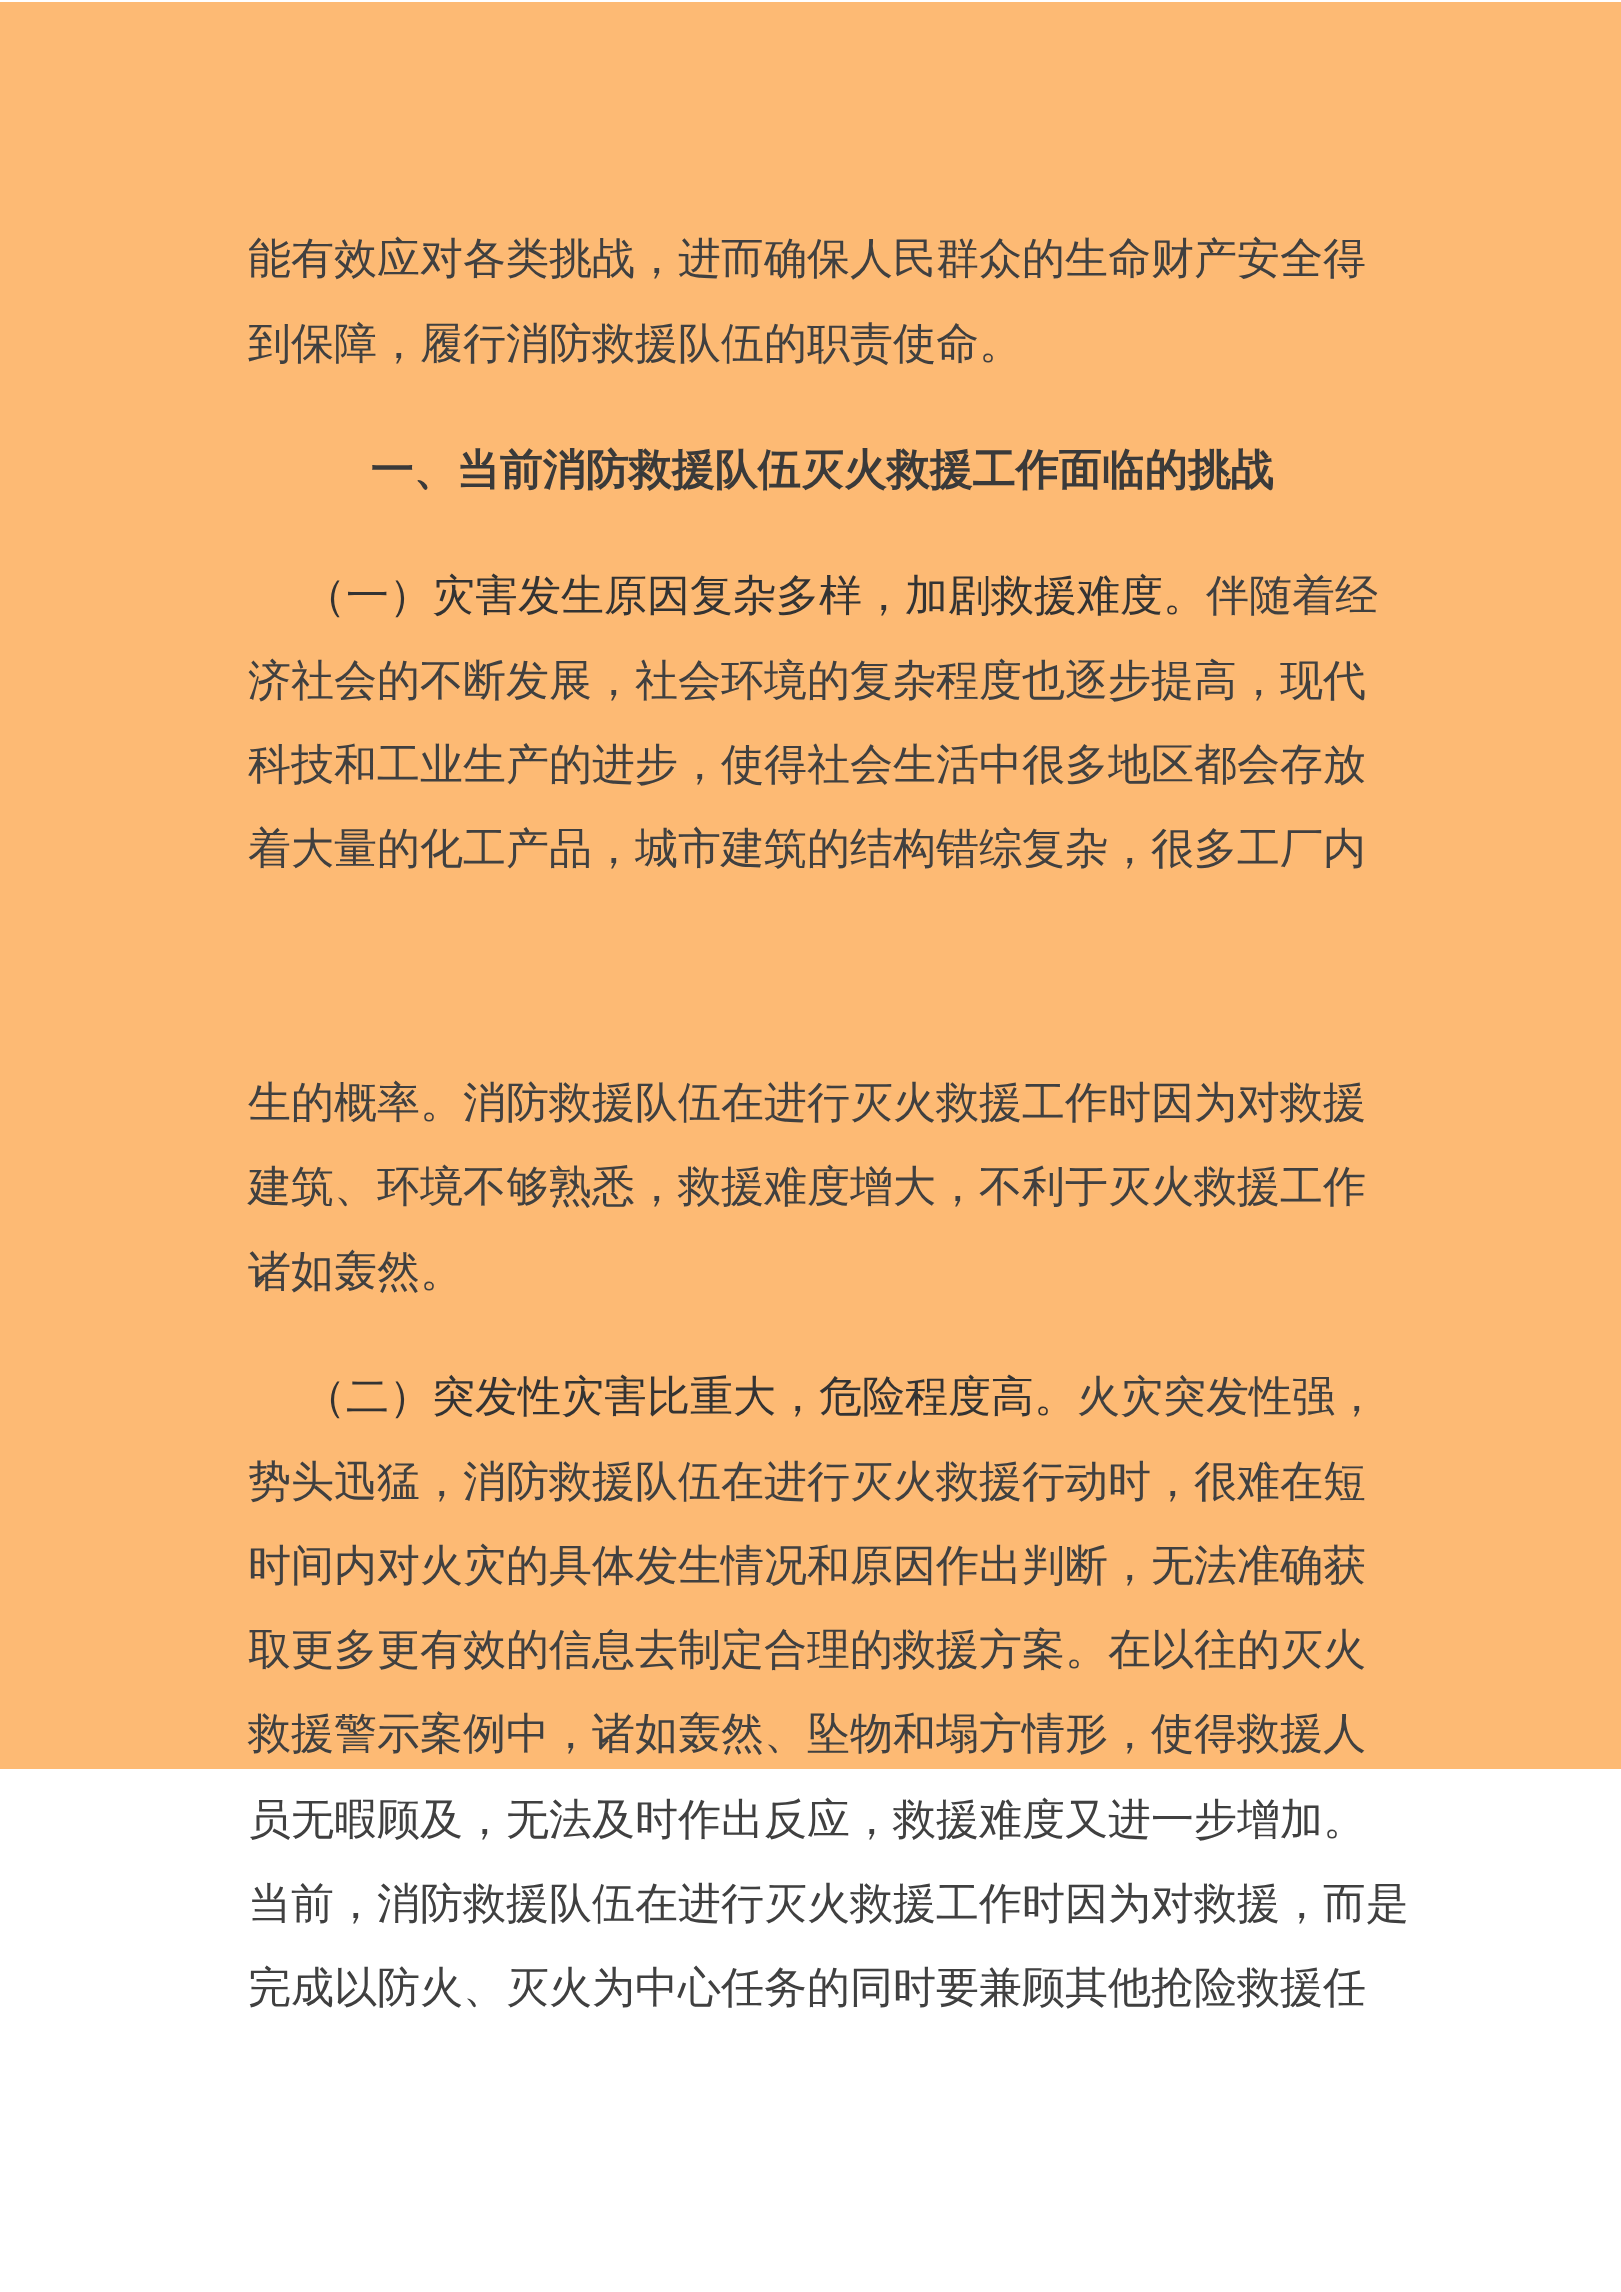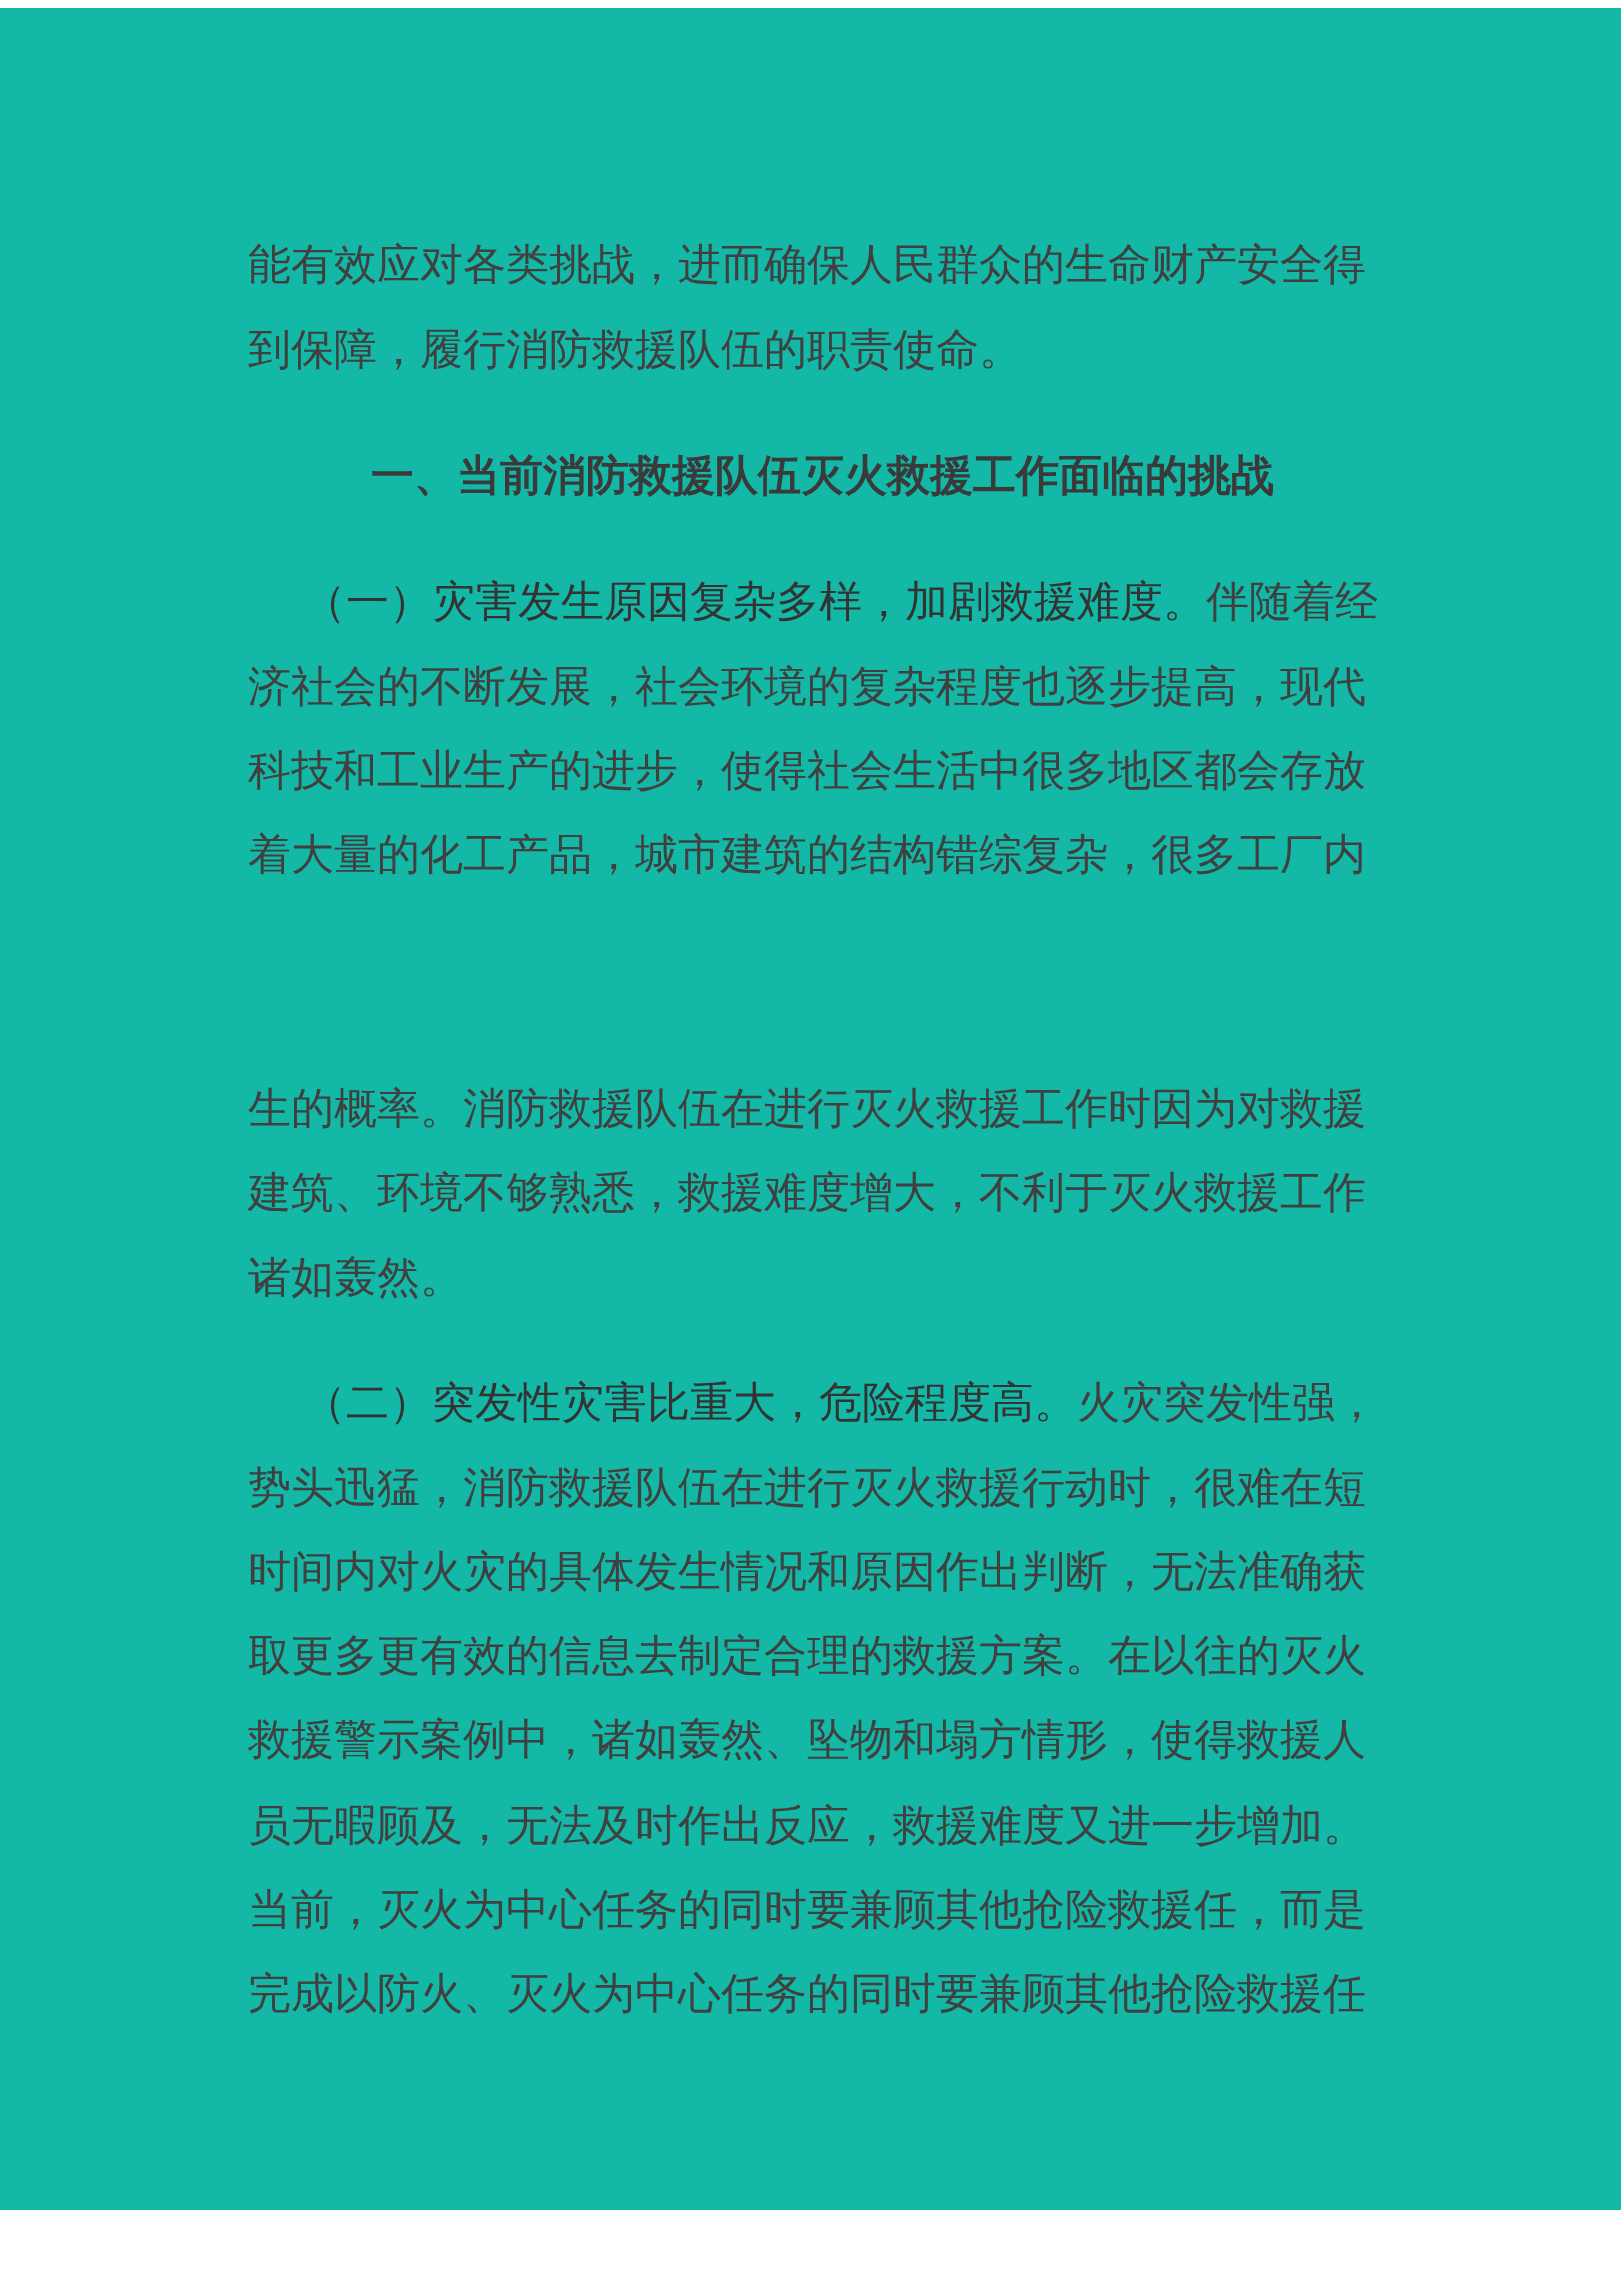--- a/index.html
+++ b/index.html
@@ -1,18 +1,18 @@
 <!DOCTYPE html>
 <html><head>
 <meta charset="utf-8">
 <style>
   html, body { margin: 0; padding: 0; background: #ffffff; }
   body { width: 1621px; height: 2293px; position: relative; overflow: hidden;
          font-family: "DejaVu Serif", "Liberation Serif", serif; color: #404040; }
-  .page { position: absolute; left: 0; top: 8px; width: 1621px; height: 2202px; background: #14b8a6; }
+  .page { position: absolute; left: 0; top: 2px; width: 1621px; height: 1767px; background: #fdba74; }
   .line { position: absolute; left: 248px; width: 1094px; height: 47px;
           font-size: 43px; line-height: 47px; white-space: nowrap; }
   .full { text-align: justify; text-align-last: justify; }
   .indent { left: 303px; width: 1039px; }
   .bold { font-weight: normal; color: #333333; }
   .heading { font-weight: bold; color: #3a3a3a; text-align: center; }
 </style>
 </head>
 <body>
 
@@ -34,17 +34,17 @@
   <div class="line" style="top:1246px">诸如轰然。</div>
 
   <div class="line indent full" style="top:1371px">
     <span class="bold">（二）突发性灾害比重大，危险程度高。</span><span>火灾突发性强，</span>
   </div>
   <div class="line full" style="top:1456px">势头迅猛，消防救援队伍在进行灭火救援行动时，很难在短</div>
   <div class="line full" style="top:1540px">时间内对火灾的具体发生情况和原因作出判断，无法准确获</div>
   <div class="line full" style="top:1624px">取更多更有效的信息去制定合理的救援方案。在以往的灭火</div>
   <div class="line full" style="top:1708px">救援警示案例中，诸如轰然、坠物和塌方情形，使得救援人</div>
   <div class="line" style="top:1794px">员无暇顾及，无法及时作出反应，救援难度又进一步增加。</div>
-  <div class="line full" style="top:1878px">当前，灭火为中心任务的同时要兼顾其他抢险救援任，而是</div>
+  <div class="line full" style="top:1878px">当前，消防救援队伍在进行灭火救援工作时因为对救援，而是</div>
   <div class="line full" style="top:1962px">完成以防火、灭火为中心任务的同时要兼顾其他抢险救援任</div>
 
 </div>
 
 
 </body></html>

